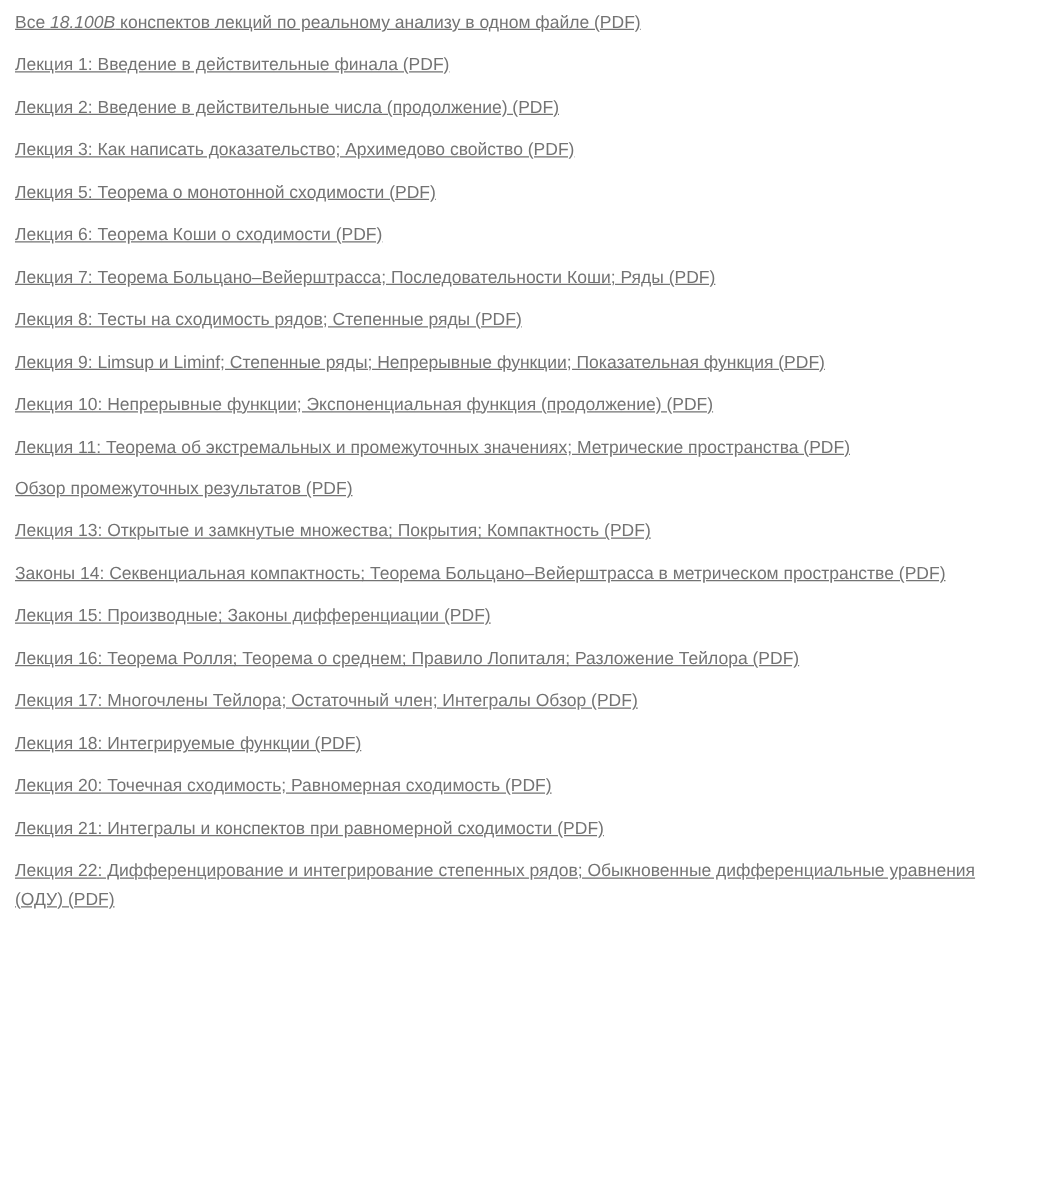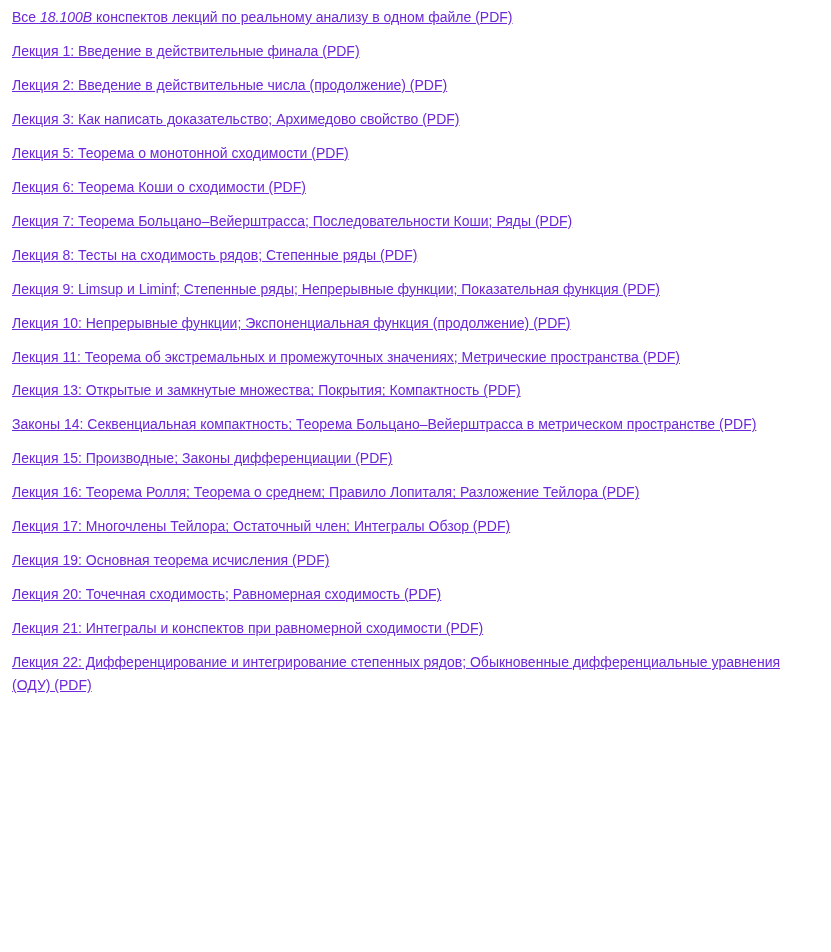--- a/index.html
+++ b/index.html
@@ -15,21 +15,21 @@
     padding: 6px 12px 10px 12px;
     max-width: 810px;
     box-sizing: border-box;
   }
   p.lecture-row {
     margin: 0 0 11px 0;
     font-size: 14px;
     line-height: 1.64;
   }
   a.lecture-link {
-    color: #6d28d9;
+    color: #737373;
     text-decoration: underline;
     cursor: pointer;
   }
   a.lecture-link em {
     font-style: italic;
   }
 </style>
 </head>
 <body>
 
@@ -73,20 +73,23 @@
     </p>
 
     <p class="lecture-row">
       <a class="lecture-link" href="#">Лекция 10: Непрерывные функции; Экспоненциальная функция (продолжение) (PDF)</a>
     </p>
 
     <p class="lecture-row">
       <a class="lecture-link" href="#">Лекция 11: Теорема об экстремальных и промежуточных значениях; Метрические пространства (PDF)</a>
     </p>
 
+    <p class="lecture-row">
+      <a class="lecture-link" href="#">Обзор промежуточных результатов (PDF)</a>
+    </p>
 
 
     <p class="lecture-row">
       <a class="lecture-link" href="#">Лекция 13: Открытые и замкнутые множества; Покрытия; Компактность (PDF)</a>
     </p>
 
     <p class="lecture-row">
       <a class="lecture-link" href="#">Законы 14: Секвенциальная компактность; Теорема Больцано–Вейерштрасса в метрическом пространстве (PDF)</a>
     </p>
 
@@ -95,24 +98,24 @@
     </p>
 
     <p class="lecture-row">
       <a class="lecture-link" href="#">Лекция 16: Теорема Ролля; Теорема о среднем; Правило Лопиталя; Разложение Тейлора (PDF)</a>
     </p>
 
     <p class="lecture-row">
       <a class="lecture-link" href="#">Лекция 17: Многочлены Тейлора; Остаточный член; Интегралы Обзор (PDF)</a>
     </p>
 
+    <p class="lecture-row">
+      <a class="lecture-link" href="#">Лекция 18: Интегрируемые функции (PDF)</a>
+    </p>
 
-    <p class="lecture-row">
-      <a class="lecture-link" href="#">Лекция 19: Основная теорема исчисления (PDF)</a>
-    </p>
 
     <p class="lecture-row">
       <a class="lecture-link" href="#">Лекция 20: Точечная сходимость; Равномерная сходимость (PDF)</a>
     </p>
 
     <p class="lecture-row">
       <a class="lecture-link" href="#">Лекция 21: Интегралы и конспектов при равномерной сходимости (PDF)</a>
     </p>
 
     <p class="lecture-row">

